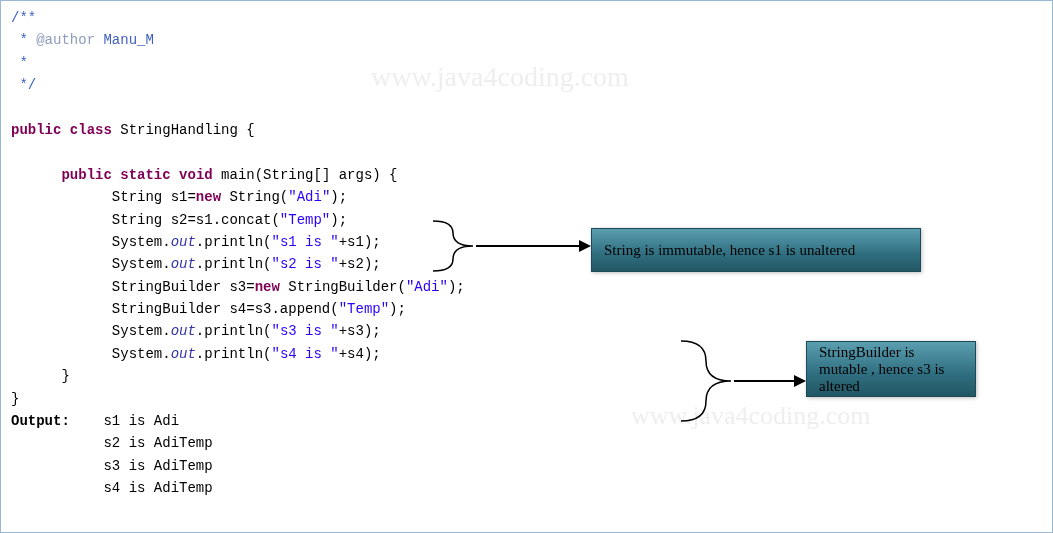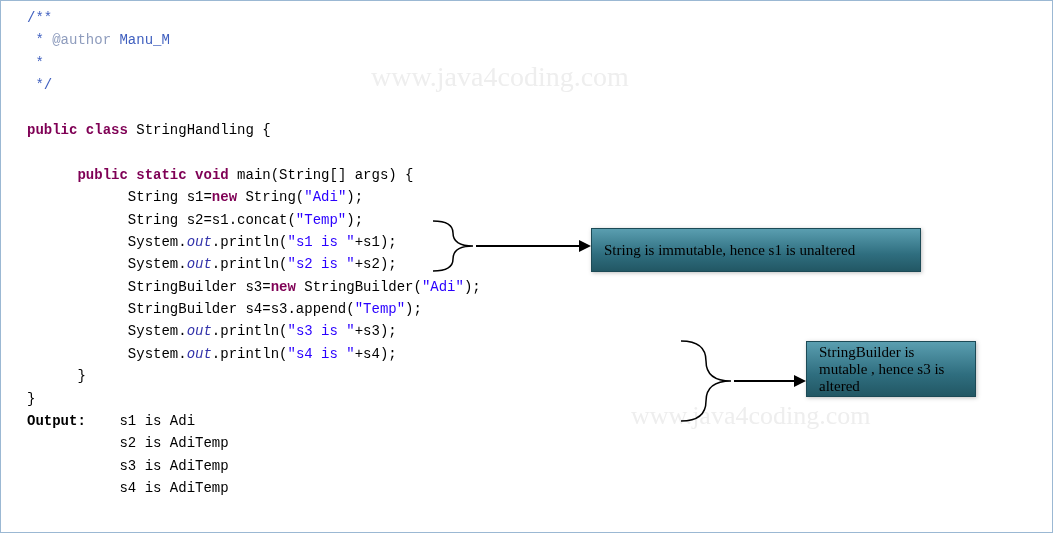--- a/index.html
+++ b/index.html
@@ -12,21 +12,21 @@
   }
   .container {
     width: 1053px;
     height: 533px;
     border: 1px solid #9bb8d3;
     box-sizing: border-box;
     position: relative;
     overflow: hidden;
   }
   .code-area {
-    padding: 6px 26px;
+    padding: 6px 10px;
     line-height: 1.6;
     position: relative;
   }
   .watermark1 {
     position: absolute;
     top: 60px;
     left: 370px;
     font-family: Georgia, serif;
     font-size: 28px;
     color: #eee;

